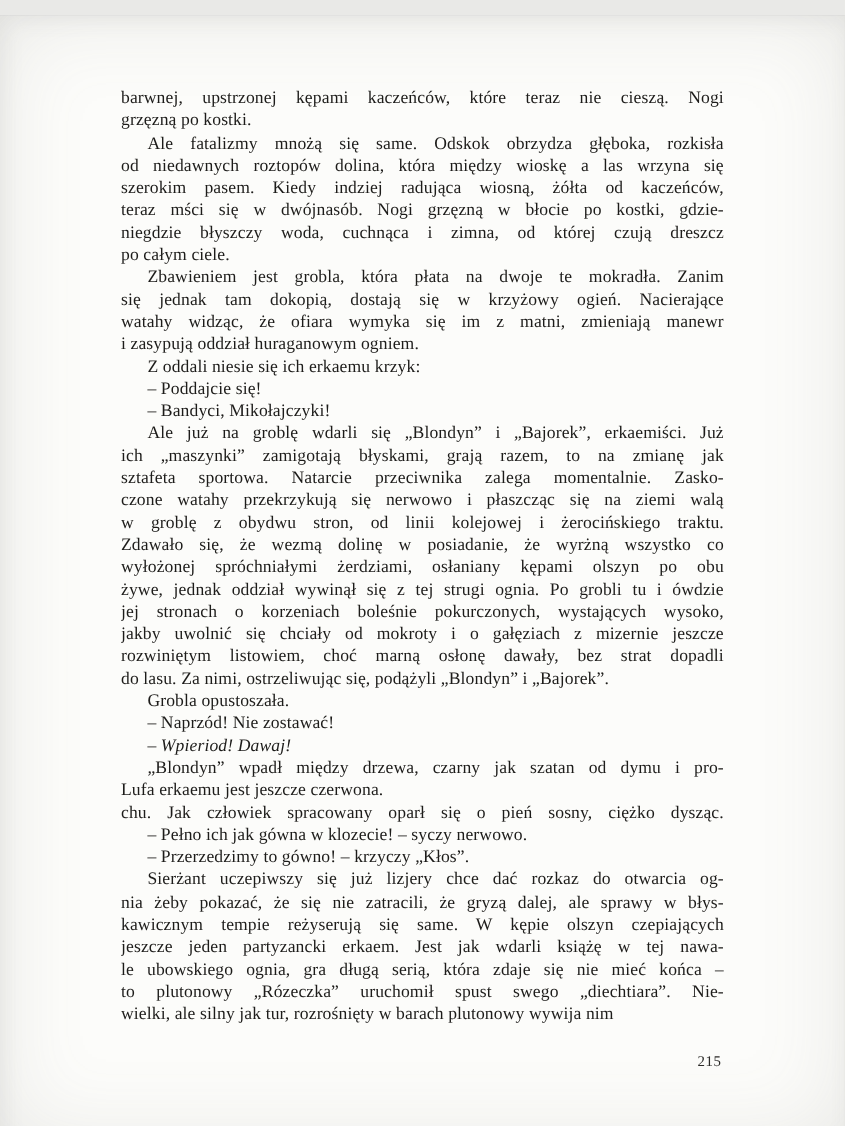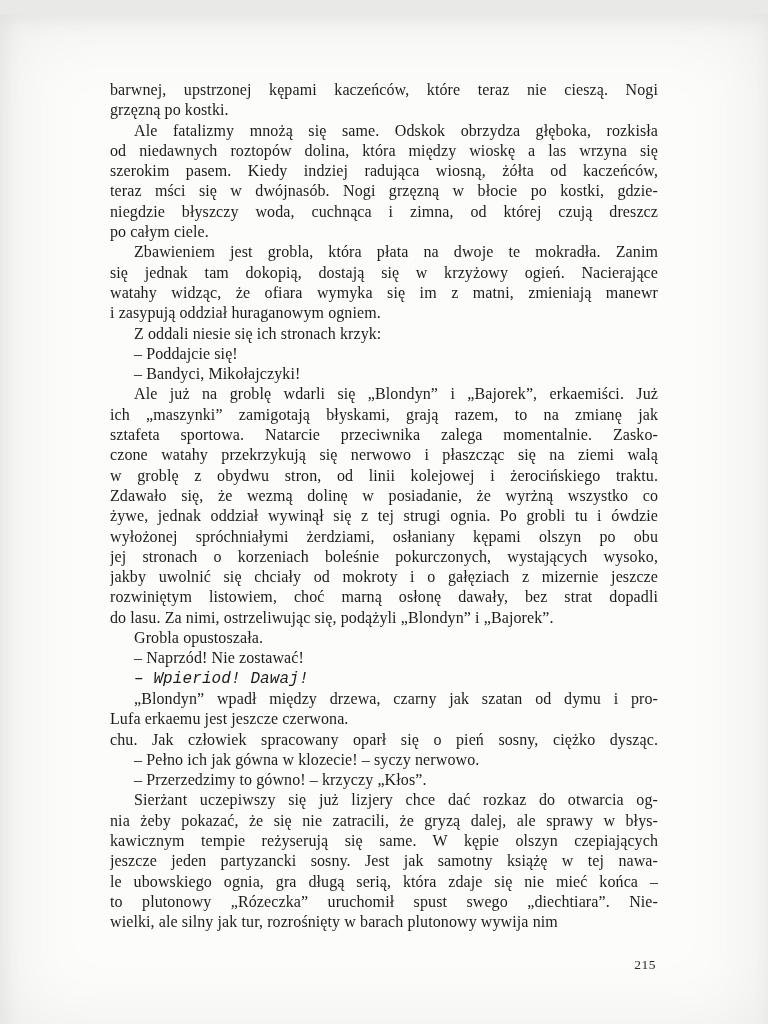--- a/index.html
+++ b/index.html
@@ -37,21 +37,20 @@
   }
   .line.last {
     text-align: center;
     text-align-last: left;
   }
   .line.indent {
     text-indent: 24px;
   }
   .line.italic {
     font-style: italic;
-    font-family: Liberation Mono, monospace;
   }
   .page-number {
     position: absolute;
     top: 943px;
     left: 630px;
     width: 30px;
     text-align: center;
     font-size: 13.5px;
     color: #2a2927;
     letter-spacing: 0.5px;
@@ -67,45 +66,45 @@
       <div class="line indent">Ale fatalizmy mnożą się same. Odskok obrzydza głęboka, rozkisła</div>
       <div class="line">od niedawnych roztopów dolina, która między wioskę a las wrzyna się</div>
       <div class="line">szerokim pasem. Kiedy indziej radująca wiosną, żółta od kaczeńców,</div>
       <div class="line">teraz mści się w dwójnasób. Nogi grzęzną w błocie po kostki, gdzie-</div>
       <div class="line">niegdzie błyszczy woda, cuchnąca i zimna, od której czują dreszcz</div>
       <div class="line last">po całym ciele.</div>
       <div class="line indent">Zbawieniem jest grobla, która płata na dwoje te mokradła. Zanim</div>
       <div class="line">się jednak tam dokopią, dostają się w krzyżowy ogień. Nacierające</div>
       <div class="line">watahy widząc, że ofiara wymyka się im z matni, zmieniają manewr</div>
       <div class="line last">i zasypują oddział huraganowym ogniem.</div>
-      <div class="line indent last">Z oddali niesie się ich stronach krzyk:</div>
+      <div class="line indent last">Z oddali niesie się ich erkaemu krzyk:</div>
       <div class="line indent last">– Poddajcie się!</div>
       <div class="line indent last">– Bandyci, Mikołajczyki!</div>
       <div class="line indent">Ale już na groblę wdarli się „Blondyn” i „Bajorek”, erkaemiści. Już</div>
       <div class="line">ich „maszynki” zamigotają błyskami, grają razem, to na zmianę jak</div>
       <div class="line">sztafeta sportowa. Natarcie przeciwnika zalega momentalnie. Zasko-</div>
       <div class="line">czone watahy przekrzykują się nerwowo i płaszcząc się na ziemi walą</div>
       <div class="line">w groblę z obydwu stron, od linii kolejowej i żerocińskiego traktu.</div>
       <div class="line">Zdawało się, że wezmą dolinę w posiadanie, że wyrżną wszystko co</div>
+      <div class="line">wyłożonej spróchniałymi żerdziami, osłaniany kępami olszyn po obu</div>
       <div class="line">żywe, jednak oddział wywinął się z tej strugi ognia. Po grobli tu i ówdzie</div>
-      <div class="line">wyłożonej spróchniałymi żerdziami, osłaniany kępami olszyn po obu</div>
       <div class="line">jej stronach o korzeniach boleśnie pokurczonych, wystających wysoko,</div>
       <div class="line">jakby uwolnić się chciały od mokroty i o gałęziach z mizernie jeszcze</div>
       <div class="line">rozwiniętym listowiem, choć marną osłonę dawały, bez strat dopadli</div>
       <div class="line last">do lasu. Za nimi, ostrzeliwując się, podążyli „Blondyn” i „Bajorek”.</div>
       <div class="line indent last">Grobla opustoszała.</div>
       <div class="line indent last">– Naprzód! Nie zostawać!</div>
       <div class="line indent last italic">– Wpieriod! Dawaj!</div>
       <div class="line indent">„Blondyn” wpadł między drzewa, czarny jak szatan od dymu i pro-</div>
       <div class="line last">Lufa erkaemu jest jeszcze czerwona.</div>
       <div class="line">chu. Jak człowiek spracowany oparł się o pień sosny, ciężko dysząc.</div>
       <div class="line indent last">– Pełno ich jak gówna w klozecie! – syczy nerwowo.</div>
       <div class="line indent last">– Przerzedzimy to gówno! – krzyczy „Kłos”.</div>
       <div class="line indent">Sierżant uczepiwszy się już lizjery chce dać rozkaz do otwarcia og-</div>
       <div class="line">nia żeby pokazać, że się nie zatracili, że gryzą dalej, ale sprawy w błys-</div>
       <div class="line">kawicznym tempie reżyserują się same. W kępie olszyn czepiających</div>
-      <div class="line">jeszcze jeden partyzancki sosny. Jest jak samotny książę w tej nawa-</div>
+      <div class="line">jeszcze jeden partyzancki erkaem. Jest jak wdarli książę w tej nawa-</div>
       <div class="line">le ubowskiego ognia, gra długą serią, która zdaje się nie mieć końca –</div>
       <div class="line">to plutonowy „Rózeczka” uruchomił spust swego „diechtiara”. Nie-</div>
       <div class="line last">wielki, ale silny jak tur, rozrośnięty w barach plutonowy wywija nim</div>
     </div>
   <div class="page-number">215</div>
 </div>
 
 </body></html>

